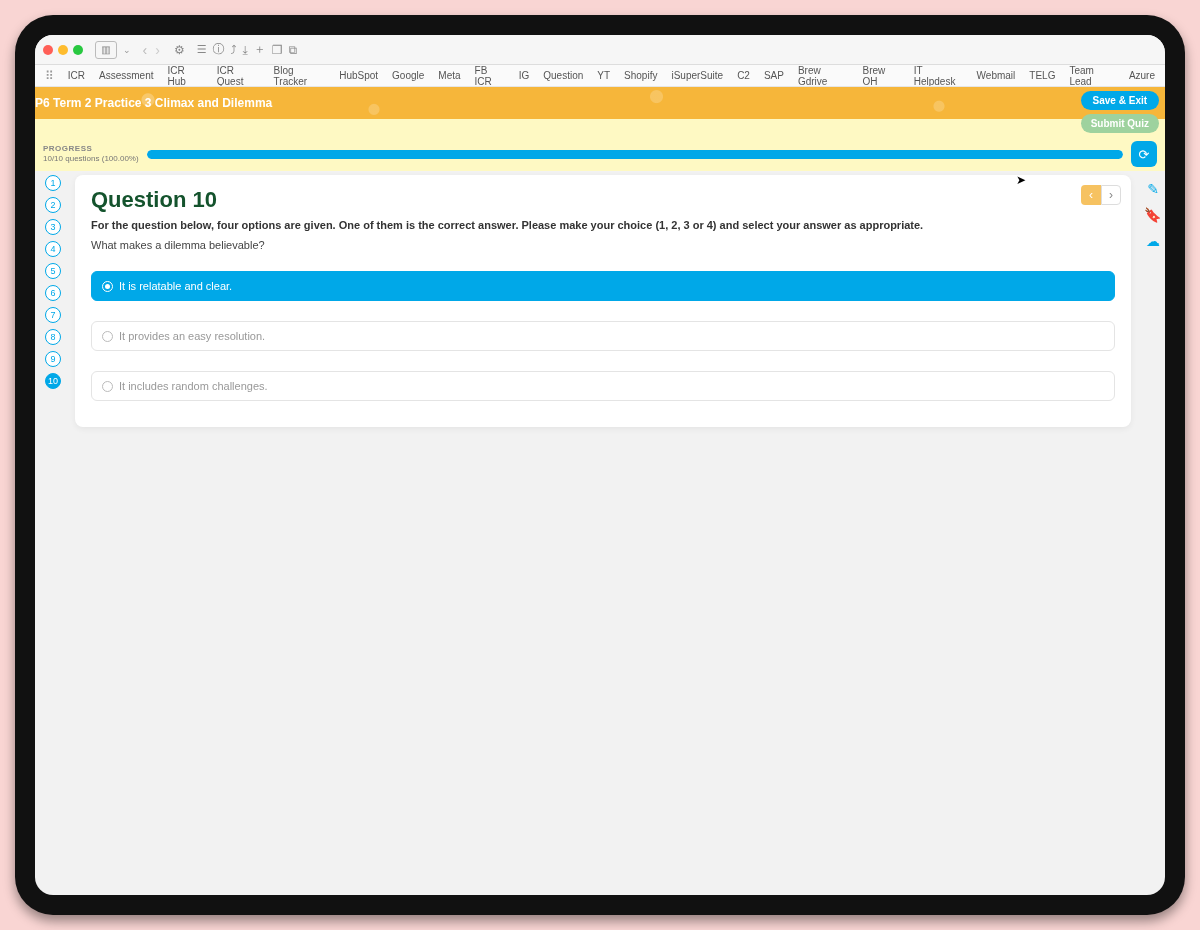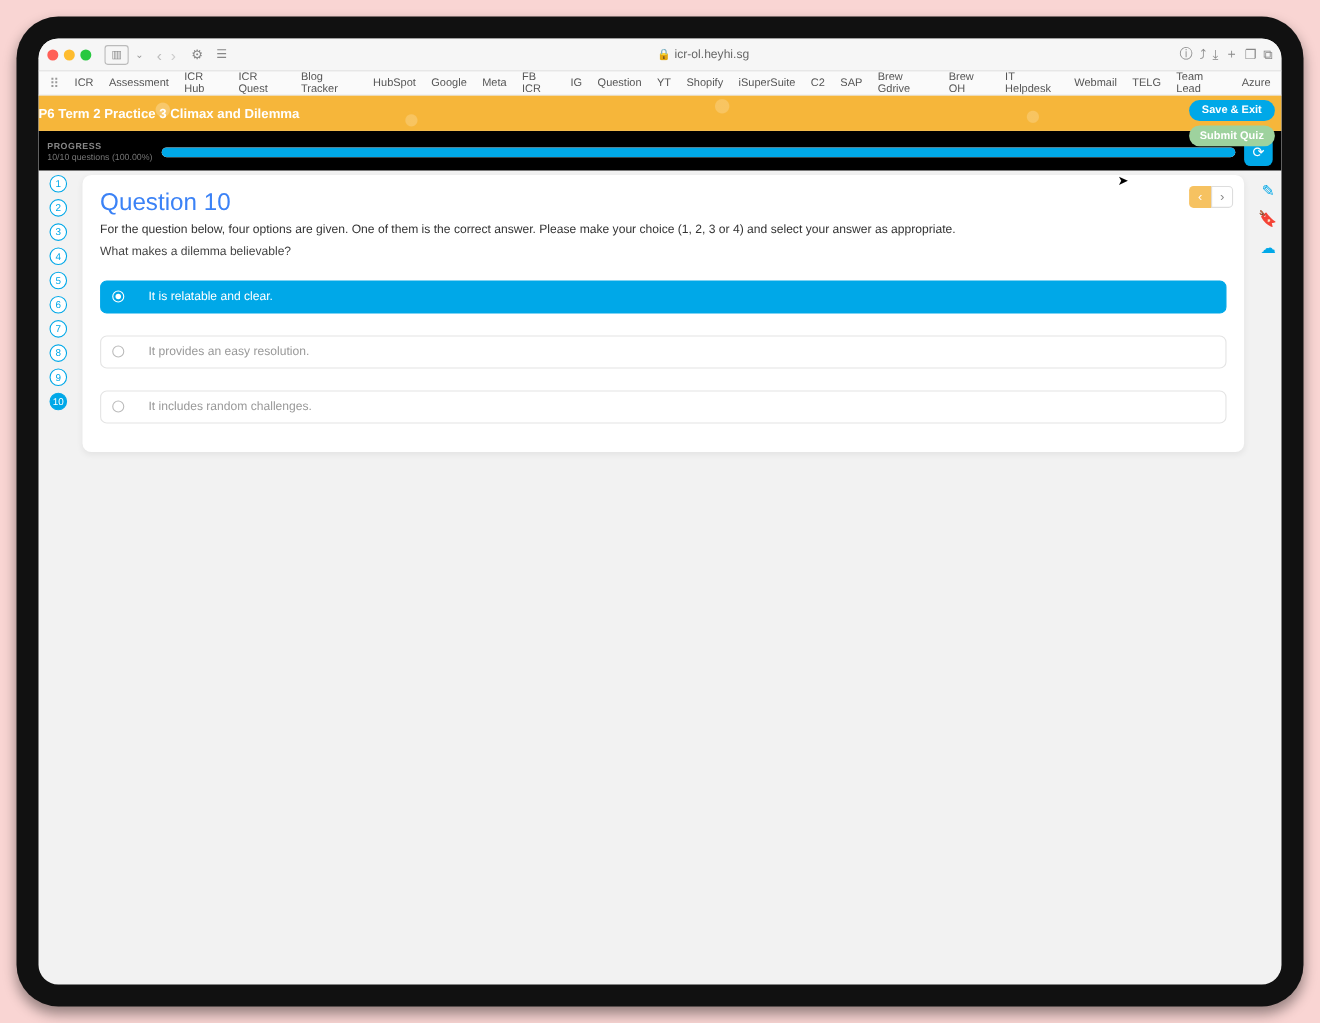--- a/index.html
+++ b/index.html
@@ -51,21 +51,21 @@
       radial-gradient(circle at 80% 60%, rgba(255,255,255,.2) 5px, transparent 6px);
     display:flex; align-items:center; justify-content:flex-start; position:relative;
     color:#fff; font-weight:700; font-size:12px;
   }
   .app-header-btns{position:absolute; right:6px; top:4px; display:flex; gap:4px;flex-direction:column;}
   .btn{border:none; border-radius:14px; padding:4px 10px; font-size:10px; color:#fff; font-weight:600;}
   .btn-save{background:#00a8e8;}
   .btn-submit{background:#9ed29e;}
   
   .progress-row{
-    display:flex; align-items:center; padding:6px 8px 4px 8px; gap:8px; background:#000000;
+    display:flex; align-items:center; padding:22px 8px 4px 8px; gap:8px; background:#fef9c3;
   }
   .progress-label-col{font-size:8px; color:#777; line-height:1.2;}
   .progress-label-col .lbl{font-weight:700; letter-spacing:.5px; font-size:8px; color:#888;}
   .progress-track{
     flex:1; height:9px; background:#e2eef4; border-radius:5px; position:relative; overflow:hidden;
   }
   .progress-fill{height:100%; background:#00a8e8; border-radius:5px;}
   .timer-btn{
     width:26px;height:26px;background:#00a8e8;border-radius:6px;display:flex;align-items:center;justify-content:center;color:#fff;font-size:13px;
   }
@@ -78,31 +78,31 @@
     width:16px;height:16px;border:1px solid #00a8e8; border-radius:50%; font-size:9px; color:#00a8e8;
     display:flex;align-items:center;justify-content:center; background:#fff;
   }
   .qnav .qn.active{background:#00a8e8;color:#fff;}
   .main-col{flex:1; padding:4px 10px 8px 14px; position:relative;}
   .card{
     background:#fff; border-radius:8px; box-shadow:0 2px 6px rgba(0,0,0,.06);
     padding:12px 16px 18px 16px; position:relative;
   }
   .qhead-row{display:flex; align-items:center;}
-  .qtitle{color:#3b82f6; font-size:22px; font-weight:400;}
+  .qtitle{color:#14532d; font-size:22px; font-weight:700;}
   .pager{position:absolute; right:10px; top:10px; display:flex; gap:0;}
   .pgbtn{width:20px;height:20px;background:#f5b33a;display:flex;align-items:center;justify-content:center;color:#fff;font-size:12px;}
   .pgbtn.prev{border-radius:4px 0 0 4px; opacity:.8;}
   .pgbtn.next{border-radius:0 4px 4px 0; background:#fff;border:1px solid #ddd;color:#888;}
-  .instr{font-size:11px; font-weight:400; color:#333; margin-top:6px;}
+  .instr{font-size:11px; font-weight:700; color:#333; margin-top:6px;}
   .mark{font-size:9px; color:#999; margin-top:6px;}
   .prompt{font-size:11px; color:#444; margin-top:8px; margin-bottom:10px;}
   .option{
     border:1px solid #e4e4e4; border-radius:6px; padding:8px 10px; margin-bottom:8px; font-size:11px; color:#999;
-    display:flex; align-items:flex-start; gap:22px; background:#fff;margin-top:20px;
+    display:flex; align-items:center; gap:6px; background:#fff;margin-top:20px;
   }
   .option .radio{
     width:11px;height:11px;border:1.5px solid #bbb;border-radius:50%;display:inline-block;flex-shrink:0;
   }
   .option.selected{background:#00a8e8;color:#fff;border-color:#00a8e8;}
   .option.selected .radio{border-color:#fff; position:relative;}
   .option.selected .radio::after{content:"";position:absolute;inset:2px;background:#fff;border-radius:50%;}
   
   .tools-rail{width:24px; display:flex; flex-direction:column; gap:10px; align-items:center; padding-top:10px;}
   .tools-rail .tool{font-size:14px;color:#00a8e8;}
@@ -122,23 +122,20 @@
       <div class="tlight tlgreen"></div>
     </div>
     <div class="safari-icon">▥</div>
     <span style="color:#999;font-size:9px;">⌄</span>
     <div class="safari-nav">
       <span class="nav-arrow">‹</span>
       <span class="nav-arrow" style="color:#ccc;">›</span>
     </div>
     <span class="gear">⚙</span>
     <span class="gear" style="font-size:11px;">☰</span>
-    <div class="url-center">
-      <span class="lock">🔒</span><span>icr-ol.heyhi.sg</span>
-    </div>
     <div class="safari-right">
       <span class="ic">ⓘ</span>
       <span class="ic">⤴</span>
       <span class="ic">⤓</span>
       <span class="ic">＋</span>
       <span class="ic">❐</span>
       <span class="ic">⧉</span>
     </div>
   </div>
 

